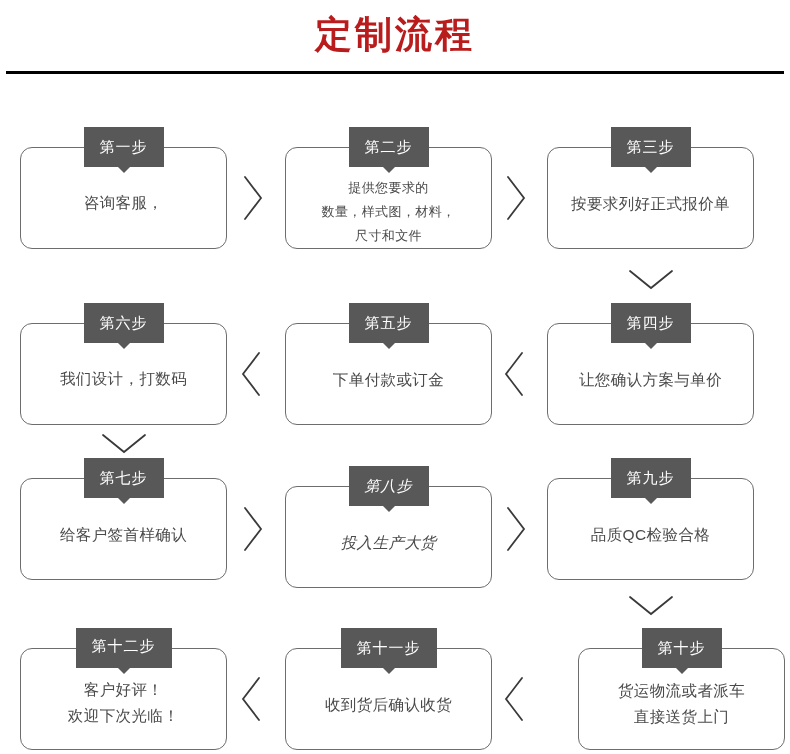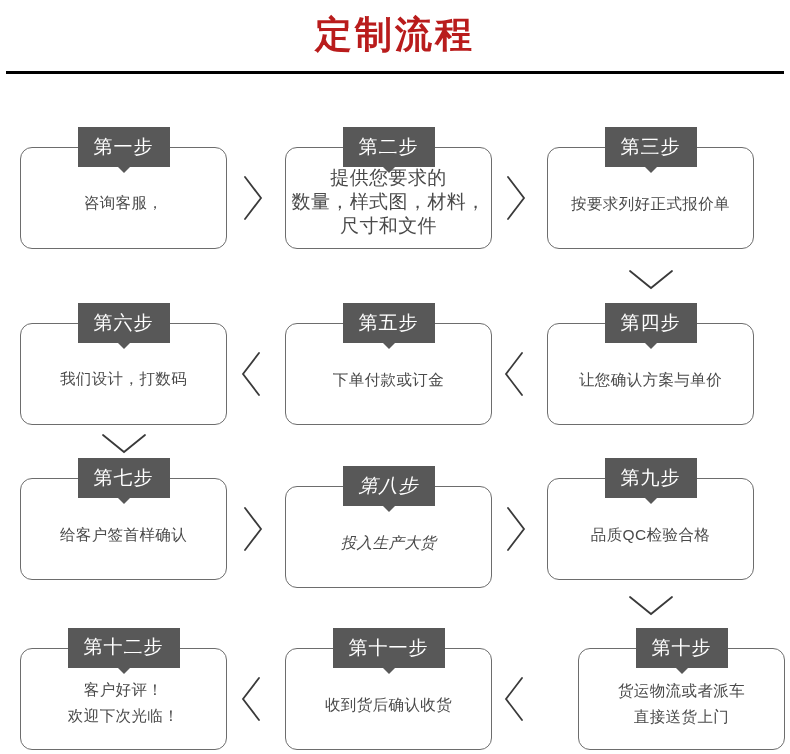--- a/index.html
+++ b/index.html
@@ -73,31 +73,31 @@
     color: #4a4a4a;
     letter-spacing: 0.4px;
     padding-top: 6px;
     box-sizing: border-box;
   }
   .step-body .ln { display: block; white-space: nowrap; }
 
   
   .step.lines-1 .step-body { padding-top: 12px; }
   .step.lines-2 .step-body { padding-top: 10px; }
-  .step.lines-3 .step-body { padding-top: 8px; font-size: 19px; line-height: 24px; }
+  .step.lines-3 .step-body { padding-top: 8px; font-size: 13px; line-height: 24px; justify-content: flex-end; }
 
   
   .badge {
     position: absolute;
     left: 50%;
     transform: translateX(-50%);
     top: -21px;
     background: #585858;
     color: #ffffff;
-    font-size: 19px;
+    font-size: 15px;
     line-height: 40px;
     height: 40px;
     padding: 0 16px;
     white-space: nowrap;
     letter-spacing: 1px;
     text-align: center;
     z-index: 3;
   }
   .badge::after {
     content: "";

